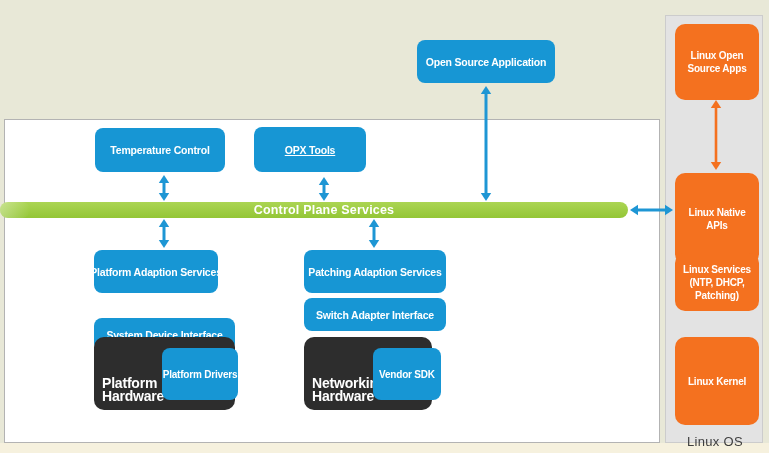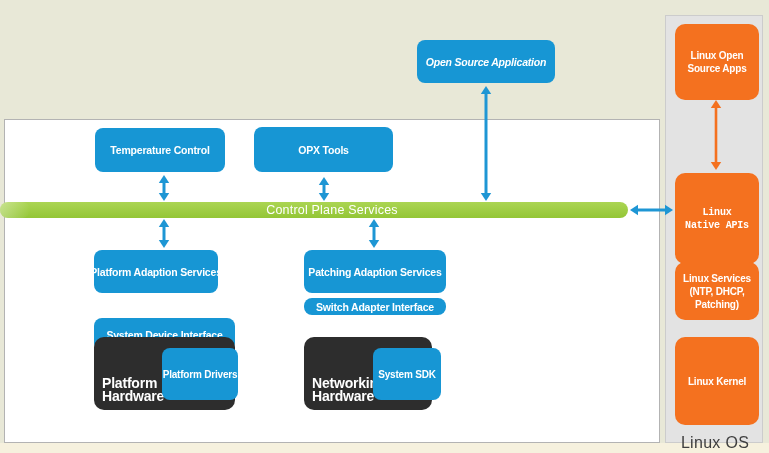--- a/index.html
+++ b/index.html
@@ -45,72 +45,72 @@
     text-align:center; letter-spacing:-0.2px;
   }
   .orangebox {
     position:absolute; left:9px; width:84px; background:#f4711f; border-radius:10px;
     display:flex; align-items:center; justify-content:center;
     color:#ffffff; font-weight:bold; font-size:10px; line-height:13px;
     text-align:center; letter-spacing:-0.2px; padding:0 8px; box-sizing:border-box;
   }
   .panel-footer {
     position:absolute; left:0; top:418px; width:98px; text-align:center;
-    color:#3f3f3f; font-size:16px; letter-spacing:0.3px;
+    color:#3f3f3f; font-size:13px; letter-spacing:0.3px;
   }
   .green-bar {
     position:absolute; left:0; top:202px; width:628px; height:16px;
     border-radius:8px;
     background:linear-gradient(180deg,#abd553 0%,#93c636 100%);
   }
   .green-bar::after {
     content:""; position:absolute; left:0; top:0; width:30px; height:100%;
     border-radius:8px;
     background:linear-gradient(90deg, rgba(255,255,255,0.35), rgba(255,255,255,0));
   }
   .bar-label {
     position:absolute; left:0; top:202px; width:648px; height:16px;
     line-height:16px; text-align:center; color:#ffffff;
-    font-weight:normal; font-size:12.5px; letter-spacing:0.2px; white-space:nowrap;padding-left:8px;
+    font-weight:bold; font-size:12.5px; letter-spacing:0.2px; white-space:nowrap;
   }
   .arrow { position:absolute; }
 </style>
 </head>
 <body>
 
 <div class="canvas">
 
   <div class="bottom-strip"></div>
 
   <div class="white-panel"></div>
 
   <div class="gray-panel">
     <div class="orangebox" style="top:8px; height:76px;">
       <span>Linux Open Source Apps</span>
     </div>
-    <div class="orangebox" style="top:157px; height:91px;font-family:Liberation Mono, monospace;">
+    <div class="orangebox" style="top:157px; height:91px;">
       <span>Linux Native APIs</span>
     </div>
-    <div class="orangebox" style="top:246px; height:58px;">
+    <div class="orangebox" style="top:237px; height:58px;">
       <span>Linux Services (NTP, DHCP, Patching)</span>
     </div>
     <div class="orangebox" style="top:321px; height:88px;">
       <span>Linux Kernel</span>
     </div>
     <div class="panel-footer">Linux OS</div>
   </div>
 
-  <div class="bluebox nowrap" style="left:417px; top:40px; width:138px; height:43px;font-style:italic;">
+  <div class="bluebox nowrap" style="left:417px; top:40px; width:138px; height:43px;">
     <span>Open Source Application</span>
   </div>
 
   <div class="bluebox nowrap" style="left:95px; top:128px; width:130px; height:44px;">
     <span>Temperature Control</span>
   </div>
-  <div class="bluebox nowrap" style="left:254px; top:127px; width:139px; height:45px;">
+  <div class="bluebox nowrap" style="left:254px; top:127px; width:112px; height:45px;text-decoration:underline;">
     <span>OPX Tools</span>
   </div>
 
   <div class="green-bar"></div>
   <div class="bar-label">Control Plane Services</div>
 
   <div class="bluebox nowrap" style="left:94px; top:250px; width:124px; height:43px;">
     <span>Platform Adaption Services</span>
   </div>
   <div class="bluebox nowrap" style="left:94px; top:298px; width:141px; height:33px;margin-top:20px;">
@@ -119,27 +119,27 @@
   <div class="darkbox" style="left:94px; top:337px; width:141px; height:73px;">
     <div class="hw-label">Platform Hardware</div>
     <div class="innerblue" style="left:68px; top:11px; width:76px; height:52px;">
       <span>Platform Drivers</span>
     </div>
   </div>
 
   <div class="bluebox nowrap" style="left:304px; top:250px; width:142px; height:43px;">
     <span>Patching Adaption Services</span>
   </div>
-  <div class="bluebox nowrap" style="left:304px; top:298px; width:142px; height:17px;">
+  <div class="bluebox nowrap" style="left:304px; top:298px; width:142px; height:33px;">
     <span>Switch Adapter Interface</span>
   </div>
   <div class="darkbox" style="left:304px; top:337px; width:128px; height:73px;">
     <div class="hw-label">Networking Hardware</div>
     <div class="innerblue" style="left:69px; top:11px; width:68px; height:52px;">
-      <span>System SDK</span>
+      <span>Vendor SDK</span>
     </div>
   </div>
 
   <svg class="arrow" style="left:158px; top:175px;" width="12" height="26">
     <line x1="6" y1="7" x2="6" y2="19" stroke="#1e96d4" stroke-width="3"></line>
     <polygon points="6,0 0.8,8 11.2,8" fill="#1e96d4"></polygon>
     <polygon points="6,26 0.8,18 11.2,18" fill="#1e96d4"></polygon>
   </svg>
   <svg class="arrow" style="left:318px; top:177px;" width="12" height="24">
     <line x1="6" y1="7" x2="6" y2="17" stroke="#1e96d4" stroke-width="3"></line>

